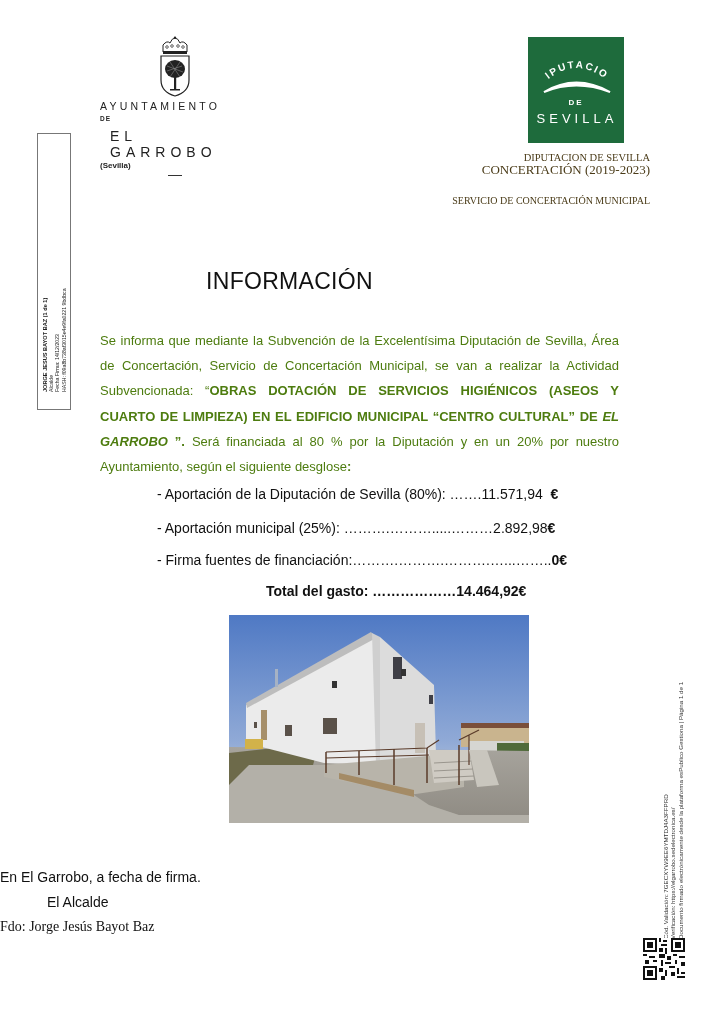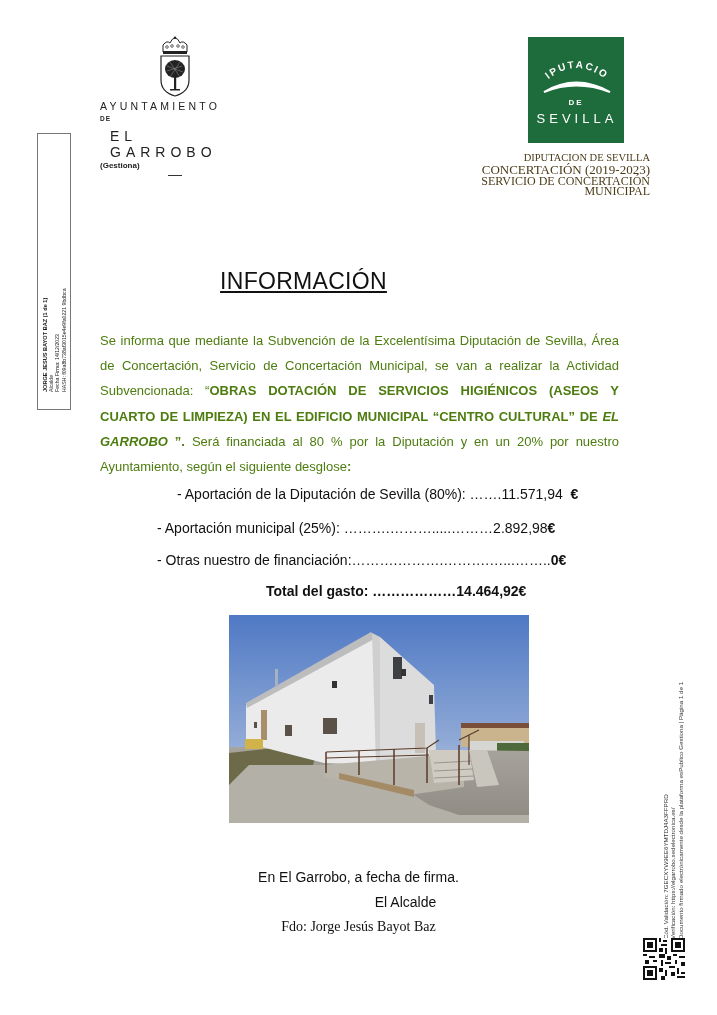--- a/index.html
+++ b/index.html
@@ -16,55 +16,55 @@
   .ayto-l2 { font-size:6.5px; letter-spacing:1px; color:#222; margin-top:1px; line-height:10px; font-weight:bold; }
   .ayto-l3 { font-size:14px; letter-spacing:5px; color:#222; margin-top:4px; line-height:16px; padding-left:10px;}
   .ayto-l4 { font-size:8px; color:#222; margin-top:1px; line-height:10px; font-weight:bold; }
   .ayto-dash { width:14px; height:1px; background:#333; margin:4px auto 0; }
 
   
   #dip-logo { left:528px; top:37px; width:96px; height:106px; background:#1e6b3c; }
   #dip-text { left:440px; top:152px; width:210px; text-align:right; font-family:"Liberation Serif", serif; color:#4a3b18; }
   .dip-l1 { font-size:10.5px; line-height:12px; }
   .dip-l2 { font-size:13px; line-height:12px; }
-  .dip-l3 { font-size:12px; line-height:10px; }
+  .dip-l3 { font-size:10px; line-height:10px;margin-top:20px; }
 
   
   #sig-box { left:37px; top:133px; width:34px; height:277px; border:1px solid #777; box-sizing:border-box; }
   #sig-text {
     position:absolute; left:50%; top:50%;
     transform: translate(-50%,-50%) rotate(-90deg);
     width:240px; font-size:5.2px; line-height:6.2px; color:#222; white-space:nowrap;
     transform-origin:center center;
   }
   #sig-text .sig-name { font-weight:bold; font-size:5.6px; }
   #sig-holder { position:absolute; left:0; top:0; width:100%; height:100%; }
 
   
-  #title { left:14px; width:579px; top:268px; text-align:center; font-size:23px; color:#111; letter-spacing:0.3px;text-decoration:underline; }
+  #title { left:0; width:579px; top:268px; text-align:center; font-size:23px; color:#111; letter-spacing:0.3px; }
 
   
   #body-para {
     left:100px; top:328px; width:519px;
     font-size:13px; line-height:25.2px; text-align:justify; color:#4d7c0f;
   }
   #body-para b { font-weight:bold; }
 
   
   .brk { position:absolute; font-size:14px; color:#111; white-space:nowrap; }
-  #brk1 { left:157px; top:486px;margin-left:20px; }
+  #brk1 { left:157px; top:486px; }
   #brk2 { left:157px; top:520px; }
   #brk3 { left:157px; top:552px; }
   #total { left:266px; top:583px; font-weight:bold; }
 
   
   #photo { left:229px; top:615px; width:300px; height:208px; overflow:hidden; }
 
   
-  .close { position:absolute; left:0; width:717px; text-align:center; font-size:14px; color:#111; }
+  .close { position:absolute; left:0; width:717px; font-size:14px; color:#111; }
   #close1 { top:869px; }
   #close2 { top:894px;margin-left:47px; }
   #close3 { top:919px;font-family:Liberation Serif, serif; }
 
   
   #verif-holder { position:absolute; left:657px; top:627px; width:32px; height:312px; }
   #verif-text {
     position:absolute; left:50%; top:50%;
     width:312px; transform:translate(-50%,-50%) rotate(-90deg);
     font-size:6.2px; line-height:7.4px; color:#333; white-space:nowrap;
@@ -93,21 +93,21 @@
     <path d="M9 30 L25 36 M9 35 L24 30 M12 26 L22 41 M22 26 L12 41" stroke="#888" stroke-width="0.6"></path>
     <rect x="16" y="40" width="2.2" height="14" fill="#222"></rect>
     <rect x="12" y="53" width="10" height="1.5" fill="#222"></rect>
   </svg>
 </div>
 
 <div id="ayto-name" class="abs">
   <div class="ayto-l1">AYUNTAMIENTO</div>
   <div class="ayto-l2">DE</div>
   <div class="ayto-l3">EL GARROBO</div>
-  <div class="ayto-l4">(Gestiona)</div>
+  <div class="ayto-l4">(Sevilla)</div>
   <div class="ayto-dash"></div>
 </div>
 
 <div id="dip-logo" class="abs">
   <svg width="96" height="106" viewBox="0 0 96 106">
     <defs>
       <path id="arcpath" d="M18 44 Q48 18 80 44"></path>
     </defs>
     <text font-family="Liberation Sans, sans-serif" font-size="10" fill="#fff" letter-spacing="2" font-weight="bold">
       <textPath href="#arcpath" startOffset="50%" text-anchor="middle">DIPUTACION</textPath>
@@ -134,21 +134,21 @@
     </div>
   </div>
 </div>
 
 <div id="title" class="abs">INFORMACIÓN</div>
 
 <div id="body-para" class="abs"><span>Se informa que mediante la Subvención de la Excelentísima Diputación de Sevilla, Área de Concertación, Servicio de Concertación Municipal, se van a realizar la Actividad Subvencionada: “</span><b>OBRAS DOTACIÓN DE SERVICIOS HIGIÉNICOS (ASEOS Y CUARTO DE LIMPIEZA) EN EL EDIFICIO MUNICIPAL “CENTRO CULTURAL</b><b>” DE </b><b><i>EL GARROBO</i></b><b> ”.</b><span> Será  financiada al 80 % por la Diputación y en un 20% por nuestro Ayuntamiento, según el siguiente desglose</span><b>:</b></div>
 
 <div id="brk1" class="brk"><span>- Aportación de la Diputación de Sevilla (80%): …….</span><span>11.571,94</span><b style="white-space:pre">  €</b></div>
 <div id="brk2" class="brk"><span>-  Aportación municipal (25%): ……….……….....………</span><span>2.892,98</span><b>€</b></div>
-<div id="brk3" class="brk"><span>- Otras nuestro de financiación:……….……….……….…...……..</span><b>0€</b></div>
+<div id="brk3" class="brk"><span>- Firma fuentes de financiación:……….……….……….…...……..</span><b>0€</b></div>
 <div id="total" class="brk"><span>Total del gasto: ………………</span><span>14.464,92€</span></div>
 
 <div id="photo" class="abs">
   <svg width="300" height="208" viewBox="0 0 300 208" aria-label="Edificio municipal Centro Cultural de El Garrobo">
     <defs>
       <linearGradient id="sky" x1="0" y1="0" x2="0" y2="1">
         <stop offset="0" stop-color="#4f79c4"></stop>
         <stop offset="0.6" stop-color="#8fa9d6"></stop>
         <stop offset="1" stop-color="#d8dde3"></stop>
       </linearGradient>

